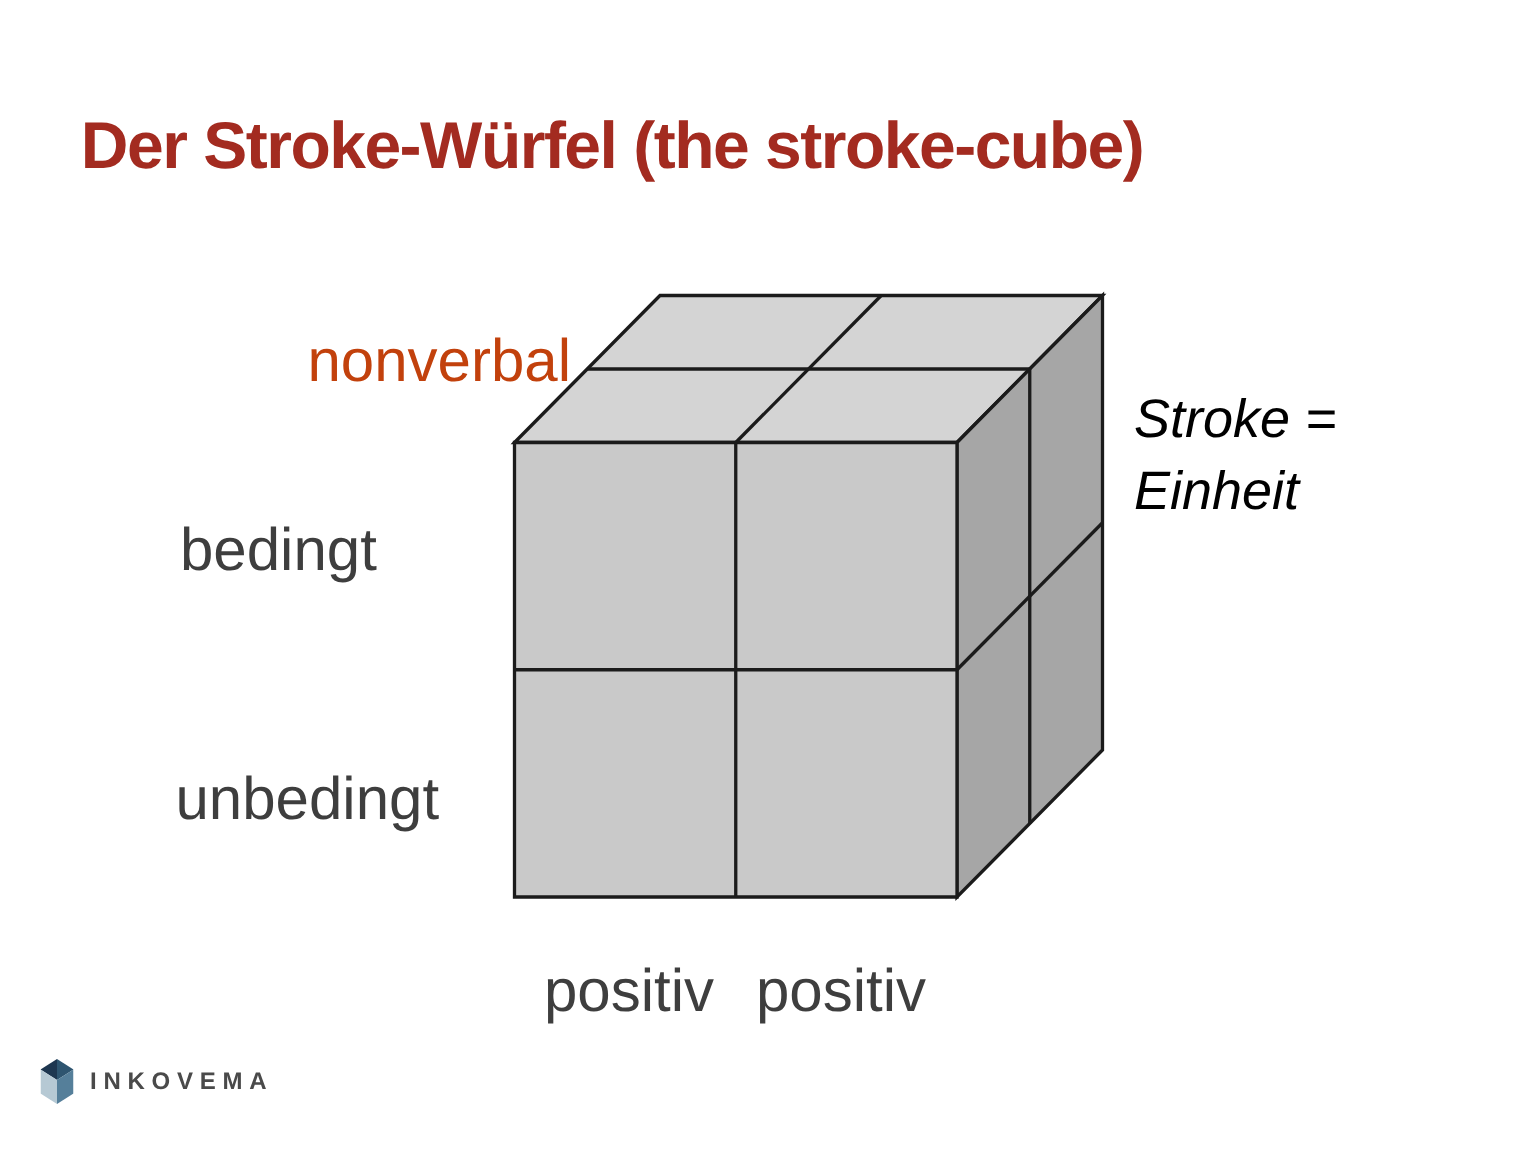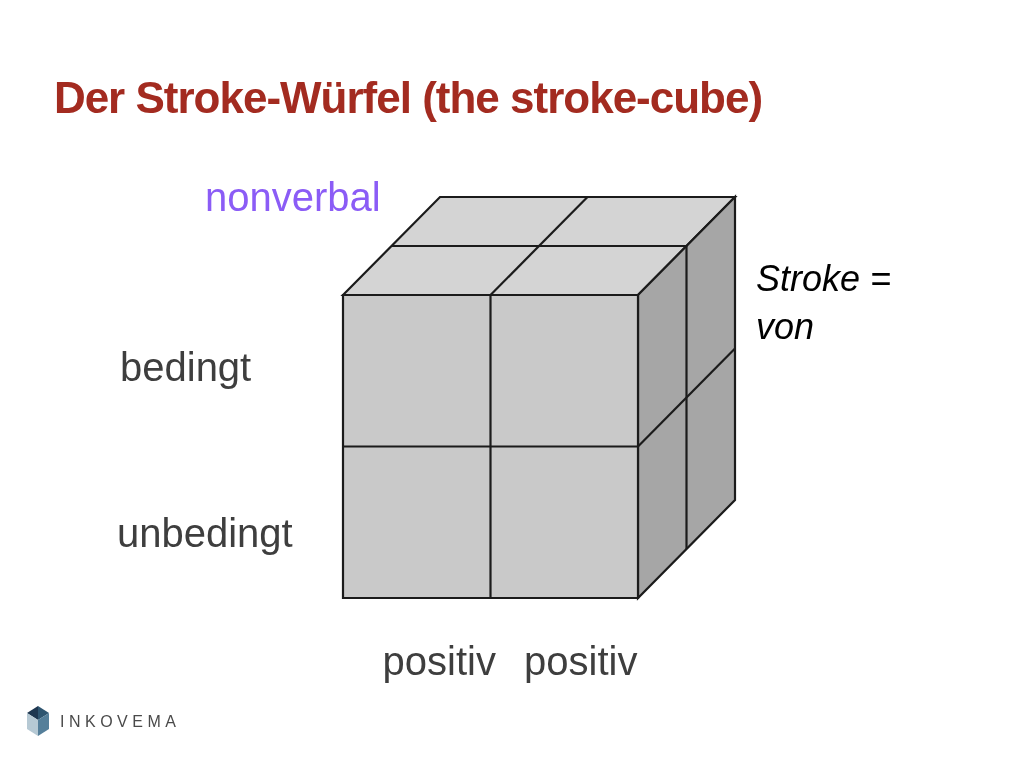--- a/index.html
+++ b/index.html
@@ -27,21 +27,21 @@
     font-size:40px;
     line-height:1;
     white-space:nowrap;
   }
   .lbl-nonverbal{left:205px;top:177px;}
   .lbl-verbal{left:198px;top:250px;}
   .lbl-bedingt{left:120px;top:347px;}
   .lbl-unbedingt{left:117px;top:513px;}
   .bottom-labels{
     position:absolute;
-    left:360px;top:641px;width:300px;
+    left:340px;top:641px;width:300px;
     display:flex;justify-content:center;gap:28px;
     font-size:40px;line-height:1;
   }
   .annotation{
     position:absolute;
     left:756px;top:255px;
     font-size:36px;
     font-style:italic;
     line-height:48px;
     white-space:nowrap;
@@ -75,38 +75,38 @@
 
       <line x1="490.5" y1="295" x2="490.5" y2="598"></line>
       <line x1="343" y1="446.5" x2="638" y2="446.5"></line>
       <line x1="490.5" y1="295" x2="587.5" y2="197"></line>
       <line x1="391.5" y1="246" x2="686.5" y2="246"></line>
       <line x1="686.5" y1="246" x2="686.5" y2="549"></line>
       <line x1="638" y1="446.5" x2="735" y2="348.5"></line>
     </g>
   </svg>
 
-  <div class="axis-label lbl-nonverbal" style="color: #8b5cf6;">nonverbal</div>
+  <div class="axis-label lbl-nonverbal" style="color: #c2410c; margin-top: 44px;">nonverbal</div>
 
   <div class="axis-label lbl-bedingt" style="color: rgb(62, 62, 62);">bedingt</div>
   <div class="axis-label lbl-unbedingt" style="color: rgb(62, 62, 62);">unbedingt</div>
 
   <div class="bottom-labels" style="color: rgb(62, 62, 62);">
     <span>positiv</span>
     <span>positiv</span>
   </div>
 
   <div class="annotation" style="color: #000000;">
     <div>Stroke =</div>
-    <div>von</div>
+    <div>Einheit</div>
   </div>
 
   <div class="logo">
     <svg width="22" height="30" viewBox="0 0 22 30" xmlns="http://www.w3.org/2000/svg">
       <polygon points="11,0 11,14 0,7" fill="#1E3750"></polygon>
       <polygon points="11,0 22,7 11,14" fill="#2E5570"></polygon>
       <polygon points="0,7 11,14 11,30 0,23" fill="#B6C9D4"></polygon>
       <polygon points="11,14 22,7 22,23 11,30" fill="#557F9A"></polygon>
     </svg>
-    <span class="logo-text" style="color: rgb(74, 74, 74);">INKOVEMA</span>
+    <span class="logo-text" style="color: rgb(74, 74, 74); font-weight: bold;">INKOVEMA</span>
   </div>
 
 </div>
 
 </body></html>

